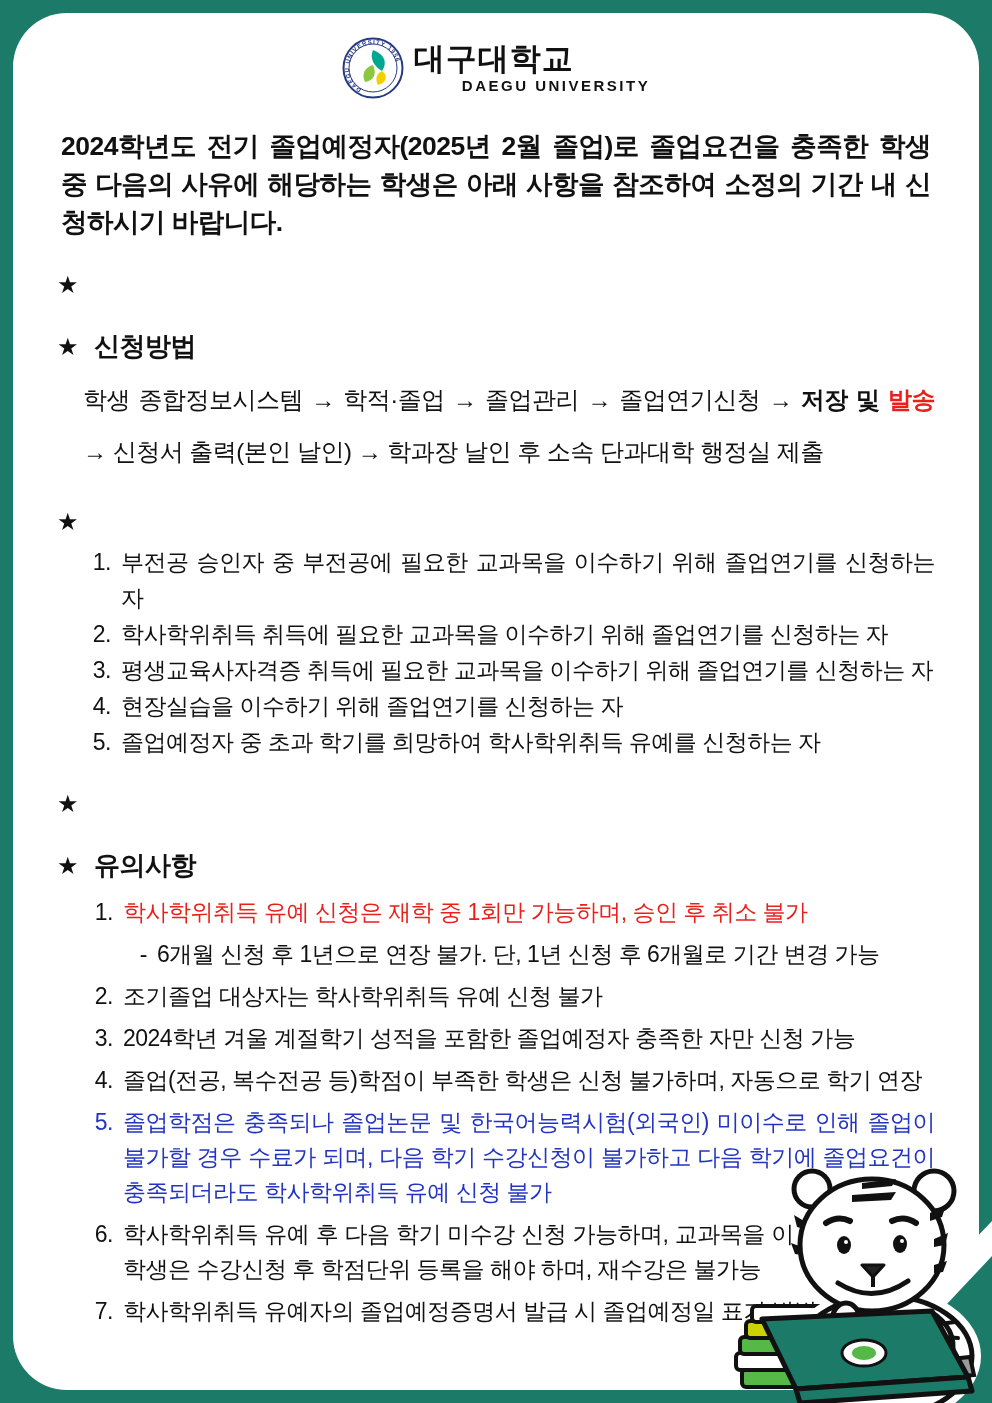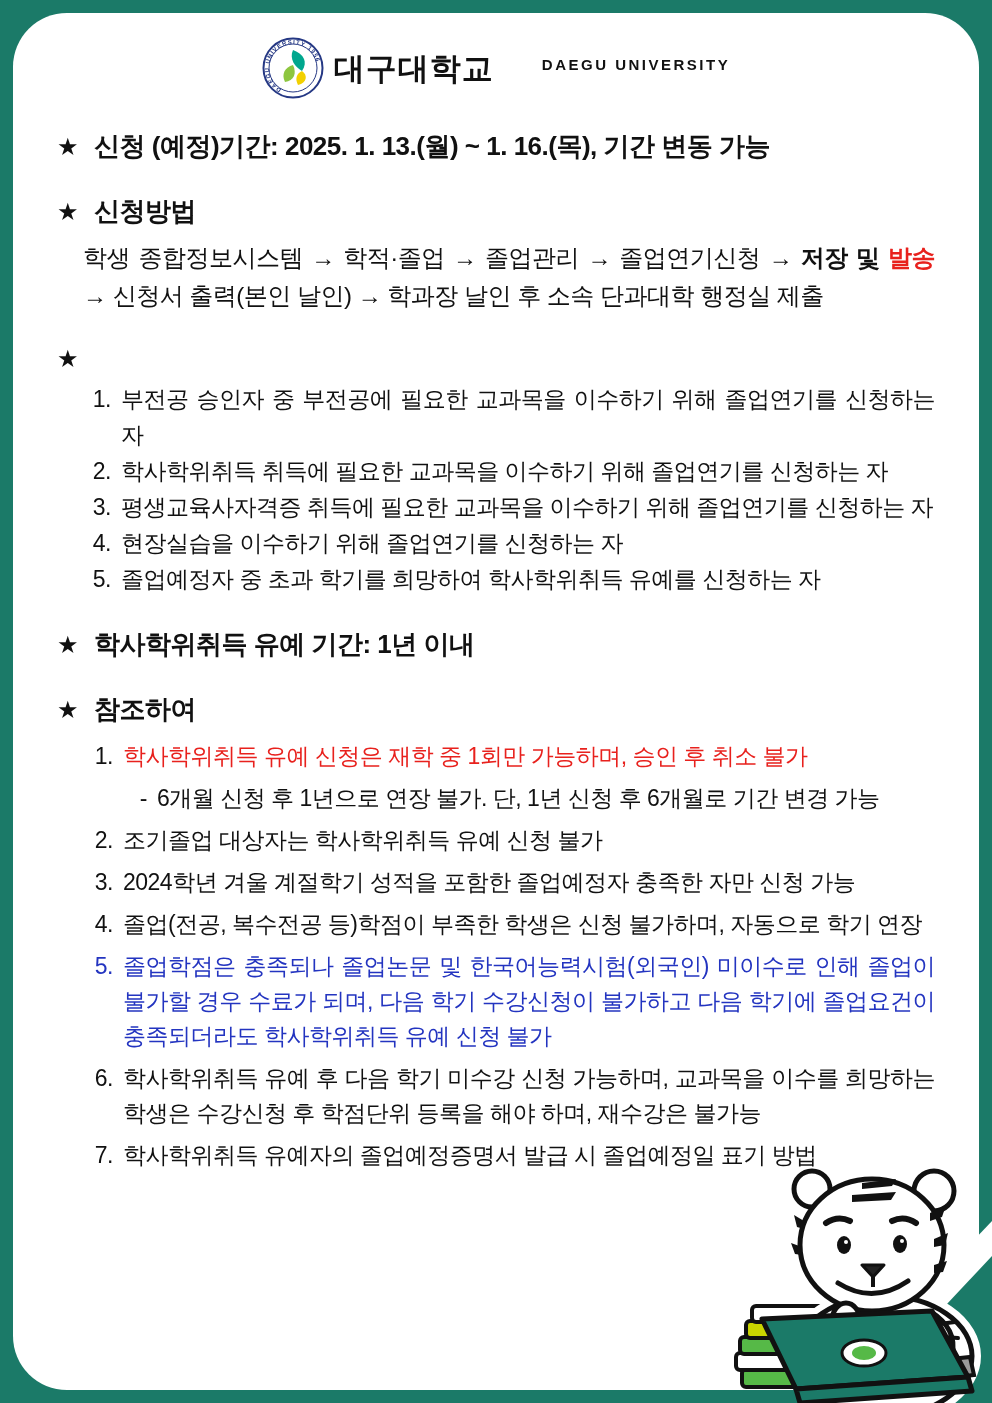--- a/index.html
+++ b/index.html
@@ -8,34 +8,34 @@
     --seal_teal:#00a78e; --seal_lime:#8dc63f; --seal_yellow:#f2d000;
   }
   html,body{margin:0;padding:0;background:#ffffff;}
   body{font-family:"Liberation Sans","DejaVu Sans",sans-serif;color:var(--ink);}
   .page{position:relative;width:992px;height:1403px;background:var(--teal);overflow:hidden;}
   .sheet{position:absolute;inset:13px;background:#ffffff;border-radius:54px;overflow:hidden;}
   .inner{position:absolute;inset:0;padding:14px 44px 0 44px;box-sizing:border-box;}
 
   
   .logo-row{display:flex;justify-content:center;align-items:center;gap:10px;margin-top:10px;}
-  .wordmark{display:flex;flex-direction:row;line-height:1;}
+  .wordmark{display:flex;flex-direction:column;line-height:1;}
   .wm-kr{font-size:31px;font-weight:800;letter-spacing:1px;}
   .wm-en{font-size:15px;font-weight:700;letter-spacing:2.5px;margin-top:4px;padding-left:48px;}
 
   
   .title{text-align:center;font-size:33px;font-weight:800;letter-spacing:-1px;margin-top:24px;white-space:nowrap;}
   .intro{margin:28px 4px 0 4px;font-size:26.5px;font-weight:700;line-height:38px;text-align:justify;letter-spacing:-0.5px;}
 
   
   .sec{display:flex;align-items:baseline;gap:16px;font-size:26px;font-weight:700;margin-top:30px;letter-spacing:-0.5px;}
   .star{flex:none;font-size:24px;}
 
   .indent{margin-left:26px;}
-  .flow{font-size:24px;line-height:38px;margin-top:10px;letter-spacing:-0.5px;text-align:justify;}
+  .flow{font-size:24px;line-height:52px;margin-top:10px;letter-spacing:-0.5px;text-align:justify;}
   .flow b{font-weight:800;}
   .flow .red-b{color:var(--red);font-weight:800;}
 
   .list{margin-top:8px;}
   .item{display:flex;font-size:23px;line-height:36px;letter-spacing:-0.5px;}
   .num{flex:none;width:28px;text-align:right;margin-right:10px;}
   .txt{flex:1;text-align:justify;}
 
   .n-list{margin-top:12px;}
   .n-item{display:flex;font-size:23px;line-height:35px;margin-top:7px;letter-spacing:-0.5px;}
@@ -70,27 +70,24 @@
             <path d="M31 28 C35 36 32 44 23 45 C19 37 23 30 31 28 Z" fill="var(--seal_lime)"></path>
           </g>
         </svg>
         <div class="wordmark">
           <span class="wm-kr">대구대학교</span>
           <span class="wm-en">DAEGU UNIVERSITY</span>
         </div>
       </div>
 
 
-
-      <div class="sec">
-        <span class="star">★</span>
-        <span>
-          <span>신청 (예정)기간:</span>
-          <span>2025. 1. 13.(월) ~ 1. 16.(목), 기간 변동 가능</span>
-        </span>
+      <p class="intro">2024학년도 전기 졸업예정자(2025년 2월 졸업)로 졸업요건을 충족한 학생 중 다음의 사유에 해당하는 학생은 아래 사항을 참조하여 소정의 기간 내 신청하시기 바랍니다.</p>
+
+      <div class="sec">
+        <span class="star">★</span>
       </div>
 
       <div class="sec">
         <span class="star">★</span>
         <span>신청방법</span>
       </div>
       <p class="flow indent">
         <span>학생 종합정보시스템 → 학적·졸업 → 졸업관리 → 졸업연기신청 → </span><b>저장 및 </b><span class="red-b">발송</span><span> → 신청서 출력(본인 날인) → 학과장 날인 후 소속 단과대학 행정실 제출</span>
       </p>
 
@@ -115,26 +112,25 @@
             <span class="txt">현장실습을 이수하기 위해 졸업연기를 신청하는 자</span>
           </div>
         <div class="item">
             <span class="num">5.</span>
             <span class="txt">졸업예정자 중 초과 학기를 희망하여 학사학위취득 유예를 신청하는 자</span>
           </div>
       </div>
 
       <div class="sec">
         <span class="star">★</span>
-        <span>학사학위취득 유예 기간: 1년 이내</span>
-      </div>
-
-      <div class="sec">
-        <span class="star">★</span>
-        <span>참조하여</span>
+      </div>
+
+      <div class="sec">
+        <span class="star">★</span>
+        <span>유의사항</span>
       </div>
       <div class="n-list indent">
         <div class="n-item">
             <span class="num">1.</span>
             <span class="txt red">학사학위취득 유예 신청은 재학 중 1회만 가능하며, 승인 후 취소 불가</span>
           </div>
         <div class="n-item sub">
             <span class="num">-</span>
             <span class="txt">6개월 신청 후 1년으로 연장 불가. 단, 1년 신청 후 6개월로 기간 변경 가능</span>
           </div>

